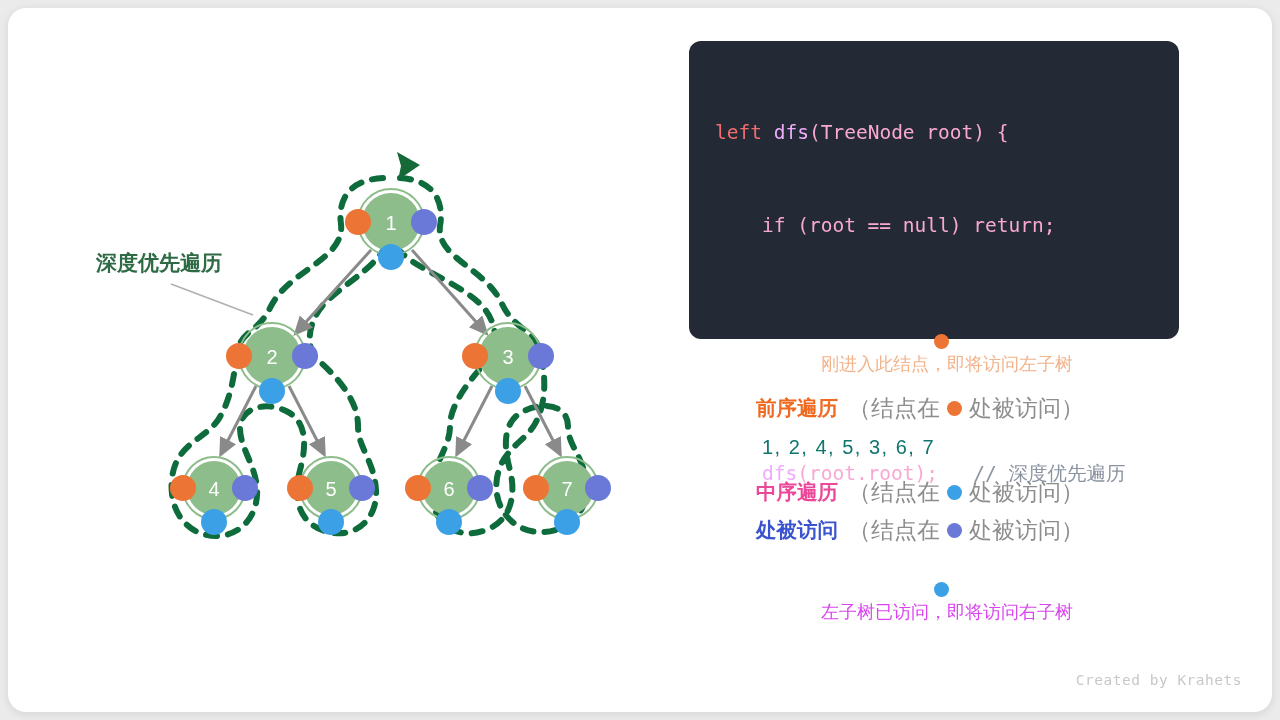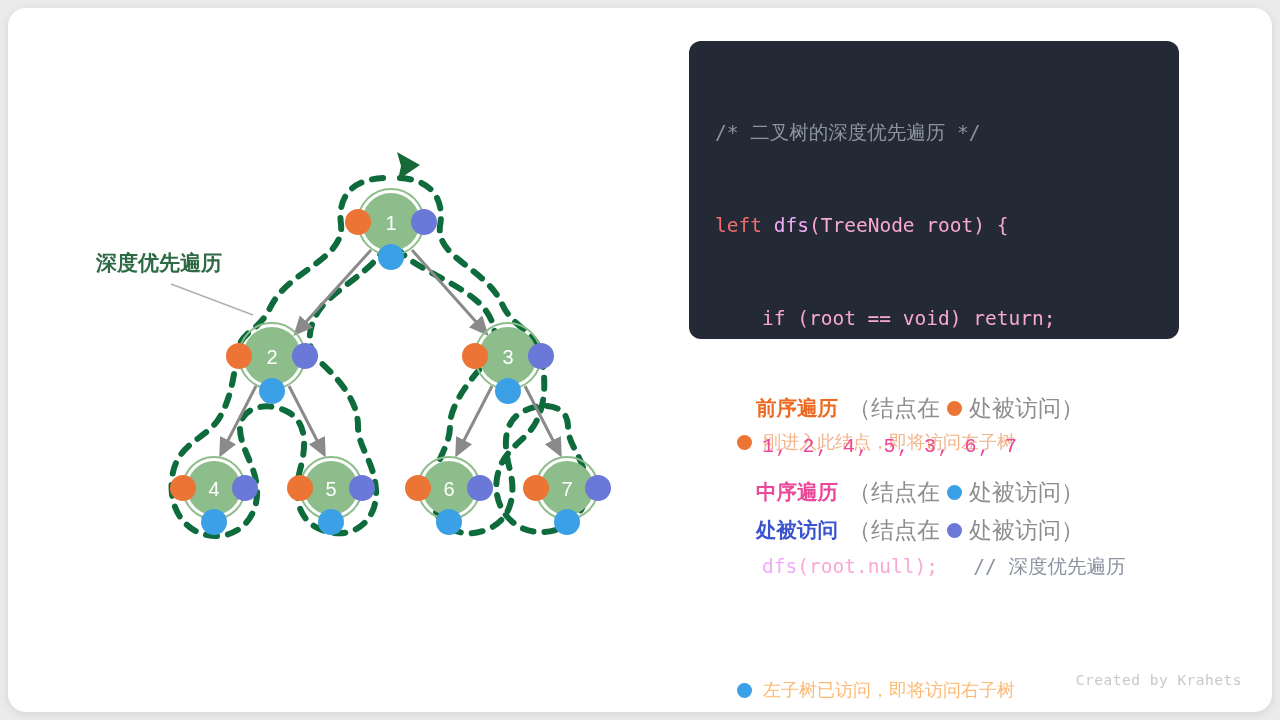--- a/index.html
+++ b/index.html
@@ -63,33 +63,34 @@
   .tok-fn      { color: #f0abfc; text-align: right; }
   .tok-plain   { color: #f9a8d4; }
 
   .anno-line {
     display: flex;
     align-items: center;
     height: 31px;
     font-family: "Liberation Sans", "DejaVu Sans", sans-serif;
     font-size: 18px;
     padding-left: 22px;
+    flex-direction: column;
   }
   .anno-dot {
     display: inline-block;
     width: 15px;
     height: 15px;
     border-radius: 50%;
     margin-right: 11px;
     flex: 0 0 auto;
   }
   .anno-orange .anno-dot { background: #ec7434; }
   .anno-orange .anno-text { color: #f3b38b; }
   .anno-blue   .anno-dot { background: #3ba0e5; }
-  .anno-blue   .anno-text { color: #fdba74; }
+  .anno-blue   .anno-text { color: #d946ef; }
 
   
   .results {
     position: absolute;
     left: 748px;
     top: 384px;
     width: 420px;
   }
   .result-group { margin-bottom: 6px; }
   .result-head {
@@ -105,23 +106,23 @@
   .result-head .rh-tail { color: #8d8d8d; font-weight: normal; font-size: 23px; }
   .result-head .rh-dot {
     display: inline-block;
     width: 15px;
     height: 15px;
     border-radius: 50%;
     margin: 0 7px;
     flex: 0 0 auto;
   }
   .result-seq {
-    font-family: Liberation Mono, monospace;
+    font-family: Liberation Sans, sans-serif;
     font-size: 20px;
-    color: #ec4899;
+    color: #0f766e;
     letter-spacing: 1.5px;
     height: 46px;
     line-height: 46px;
     padding-left: 6px;
   }
 
   
   .footer {
     position: absolute;
     right: 30px;
@@ -259,30 +260,29 @@
         <circle cx="590" cy="480" r="13" fill="#6a78d8"></circle>
         <circle cx="559" cy="514" r="13" fill="#3ba0e5"></circle>
         <text x="559" y="488" text-anchor="middle" fill="#ffffff" font-family="Liberation Sans, sans-serif" font-size="20">7</text>
       </g>
 
       <line x1="163" y1="276" x2="245" y2="307" stroke="#b0b0b0" stroke-width="1.6"></line>
       <text x="88" y="262" fill="#2e6b45" font-family="Liberation Sans, sans-serif" font-size="21" font-weight="bold">深度优先遍历</text>
     </svg>
 
     <div class="code-block">
-      <div class="code-line"><span class="tok-comment">/* 二叉树的深度优先遍历 */</span></div>
       <div class="code-line"><span class="tok-kw">left</span><span class="tok-plain"> </span><span class="tok-fn">dfs</span><span class="tok-plain">(TreeNode root) {</span></div>
-      <div class="code-line"><span class="tok-plain">    if (root == void) return;</span></div>
+      <div class="code-line"><span class="tok-plain">    if (root == null) return;</span></div>
 
       <div class="anno-line anno-orange">
         <span class="anno-dot"></span>
         <span class="anno-text">刚进入此结点，即将访问左子树</span>
       </div>
 
-      <div class="code-line"><span class="tok-fn">    dfs</span><span class="tok-plain">(root.null);   </span><span class="tok-comment">// 深度优先遍历</span></div>
+      <div class="code-line"><span class="tok-fn">    dfs</span><span class="tok-plain">(root.root);   </span><span class="tok-comment">// 深度优先遍历</span></div>
 
       <div class="anno-line anno-blue">
         <span class="anno-dot"></span>
         <span class="anno-text">左子树已访问，即将访问右子树</span>
       </div>
 
       
 
       
 

